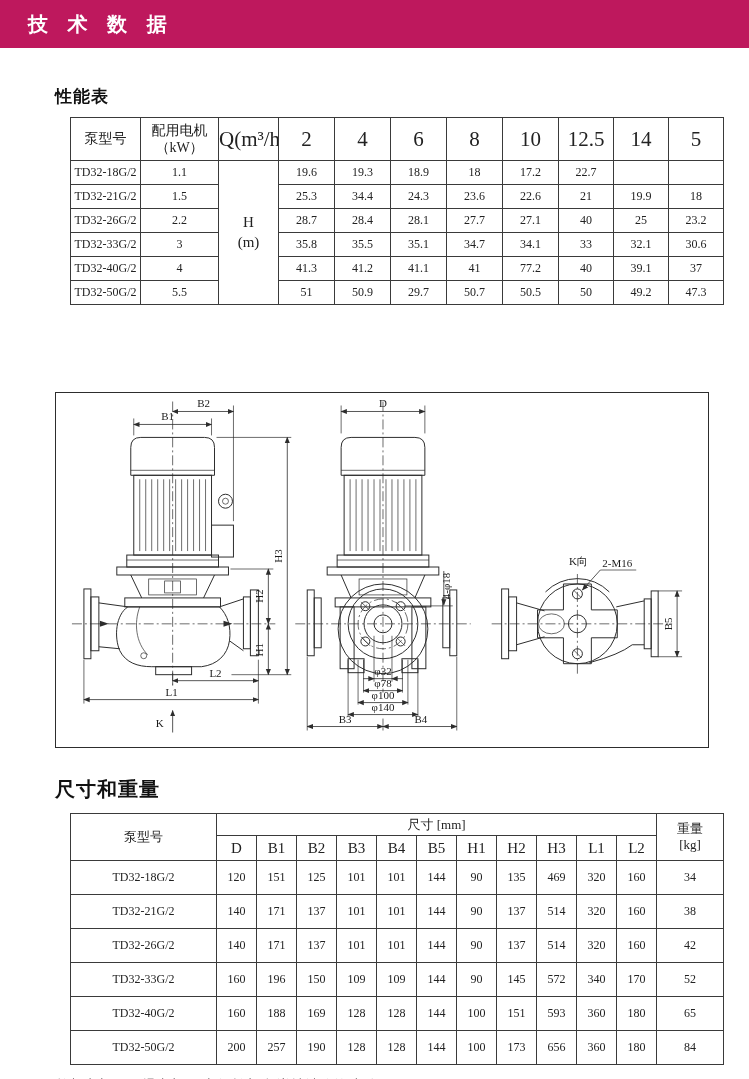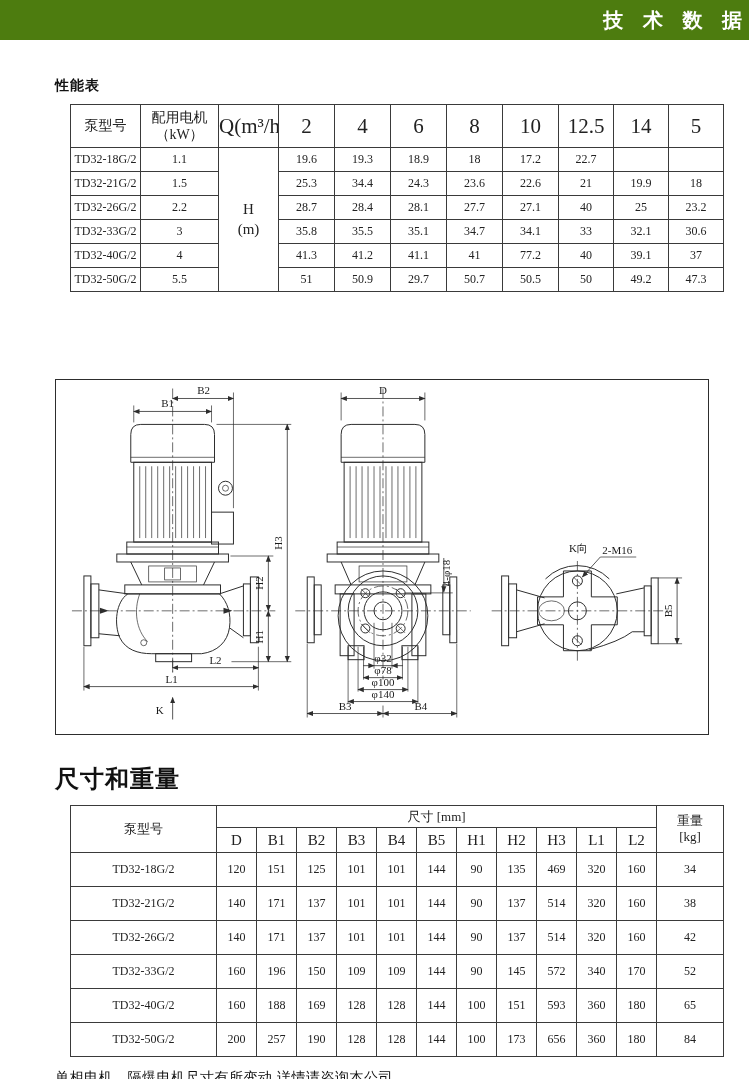--- a/index.html
+++ b/index.html
@@ -1,24 +1,24 @@
 <!DOCTYPE html>
 <html><head>
 <meta charset="utf-8">
 <style>
   html,body{margin:0;padding:0;background:#ffffff;}
   body{width:749px;font-family:"Liberation Sans","DejaVu Sans",sans-serif;color:#1a1a1a;}
 
-  .topbar{height:40px;background:#4d7c0f;display:flex;align-items:center;justify-content:flex-end;}
+  .topbar{height:48px;background:#be185d;display:flex;align-items:center;}
   .topbar .bar-title{color:#ffffff;font-size:20px;font-weight:bold;letter-spacing:7px;margin-left:28px;}
 
   .content{width:654px;margin-left:55px;}
 
-  .sec-title{font-size:14px;font-weight:bold;color:#111;margin:37px 0 9px 0;letter-spacing:1px;}
-  .sec-title.big{font-size:24px;margin-top:28px;margin-bottom:10px;}
+  .sec-title{font-size:17px;font-weight:bold;color:#111;margin:37px 0 9px 0;letter-spacing:1px;}
+  .sec-title.big{font-size:20px;margin-top:28px;margin-bottom:10px;}
 
   table{border-collapse:collapse;width:653px;table-layout:fixed;margin-left:15px;}
   th,td{border:1px solid #3a3a3a;text-align:center;vertical-align:middle;
         font-family:"Liberation Serif","DejaVu Serif",serif;font-weight:normal;color:#222;
         padding:0;overflow:hidden;}
 
   .perf thead th{height:42px;font-size:21px;}
   .perf thead th.cn{font-size:14px;line-height:1.25;}
   .perf tbody td{height:23px;font-size:12px;}
   .perf tbody td.hm{font-size:15px;line-height:1.3;}

